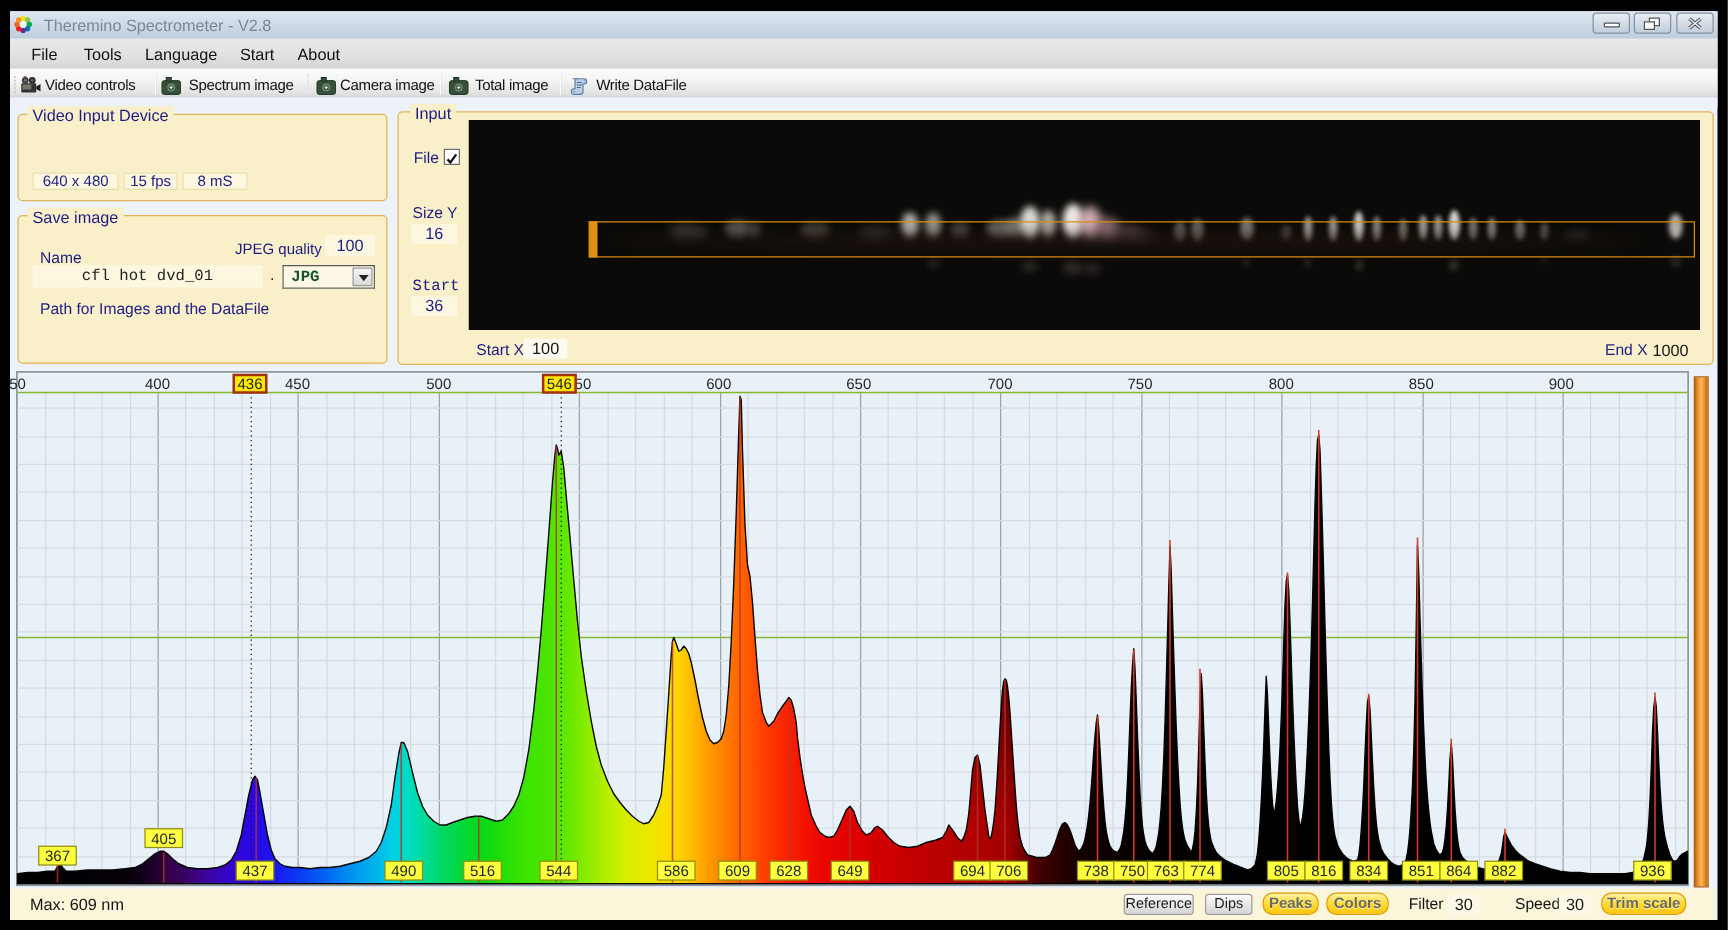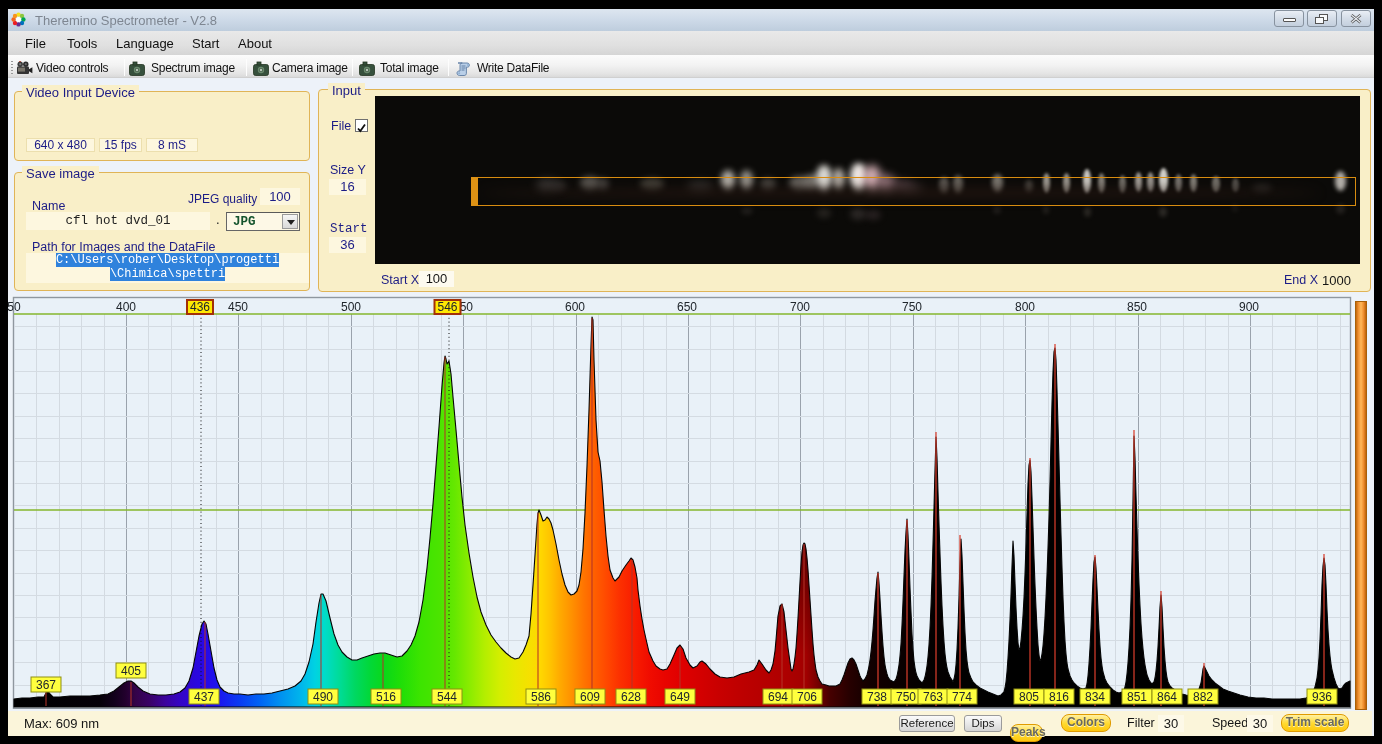--- a/index.html
+++ b/index.html
@@ -136,24 +136,20 @@
   <div class="navy" style="position:absolute;left:24px;top:190px;font-size:12.5px;">Name</div>
   <div class="fld mono" style="left:18px;top:203px;width:184px;height:18px;line-height:18px;color:#222;font-size:12.5px;">cfl hot dvd_01</div>
   <div style="position:absolute;left:208px;top:203px;color:#222;font-size:13px;">.</div>
   <div class="combo" style="left:218px;top:203px;width:74px;height:19px;">
     <div class="mono" style="position:absolute;left:6px;top:2px;font-size:12.5px;font-weight:bold;color:#14532d;">JPG</div>
     <div class="cbtn">
         <div class="arr"></div>
       </div>
   </div>
   <div class="navy" style="position:absolute;left:24px;top:231px;font-size:12.5px;">Path for Images and the DataFile</div>
-  <div class="fld mono" style="left:18px;top:244px;width:283px;height:30px;font-size:12px;color:#fff;line-height:14px;">
-    <span style="background:#2f82dc;">C:\Users\rober\Desktop\progetti</span><br>
-    <span style="background:#2f82dc;">\Chimica\spettri</span>
-  </div>
 
   <div class="grp" style="left:310px;top:80px;width:1053px;height:203px;"></div>
   <div class="grplbl" style="left:320px;top:74px;">Input</div>
   <div class="navy" style="position:absolute;left:323px;top:110px;font-size:12.5px;">File</div>
   <div style="position:absolute;left:347px;top:110px;width:13px;height:13px;background:#fff;border:1px solid #707070;">
     <svg width="11" height="11" viewBox="0 0 11 11">
         <path d="M2 5.5 L4.3 8 L9 1.5" stroke="#111" stroke-width="1.8" fill="none"></path>
       </svg></div>
   <div class="navy" style="position:absolute;left:322px;top:154px;font-size:12.5px;">Size Y</div>
   <div class="fld" style="left:321px;top:170px;width:37px;height:16px;line-height:16px;">16</div>
@@ -217,21 +213,21 @@
   </div>
 
   <div id="chartwrap"></div>
   <div style="position:absolute;left:1347px;top:292px;width:12px;height:409px;border:1px solid #a86008;
     background:linear-gradient(90deg,#c4670a 0%,#f09235 25%,#ffb858 50%,#ef8f30 75%,#bf6208 100%);"></div>
 
   <div id="statusbar">
     <div style="position:absolute;left:16px;top:5px;">Max: 609 nm</div>
     <div class="btn" style="left:891px;top:4px;width:56px;line-height:15px;font-size:11.5px;">Reference</div>
     <div class="btn" style="left:956px;top:4px;width:38px;line-height:15px;font-size:11.5px;">Dips</div>
-    <div class="obtn" style="left:1002px;top:13px;width:33px;line-height:15px;">Peaks</div>
+    <div class="obtn" style="left:1002px;top:3px;width:45px;line-height:15px;">Peaks</div>
     <div class="obtn" style="left:1053px;top:3px;width:50px;line-height:15px;">Colors</div>
     <div style="position:absolute;left:1119px;top:5px;font-size:12.5px;">Filter</div>
     <div class="fld" style="left:1150px;top:4px;width:26px;height:17px;line-height:17px;color:#151515;background:#fdf9e8;">30</div>
     <div style="position:absolute;left:1204px;top:5px;font-size:12.5px;">Speed</div>
     <div class="fld" style="left:1239px;top:4px;width:26px;height:17px;line-height:17px;color:#151515;background:#fdf9e8;">30</div>
     <div class="obtn" style="left:1273px;top:3px;width:68px;line-height:15px;">Trim scale</div>
   </div>
 </div>
 <div style="position:absolute;left:5px;top:296px;"><svg id="chart" width="1352" height="413" viewBox="5 296 1352 413">
 <defs>

